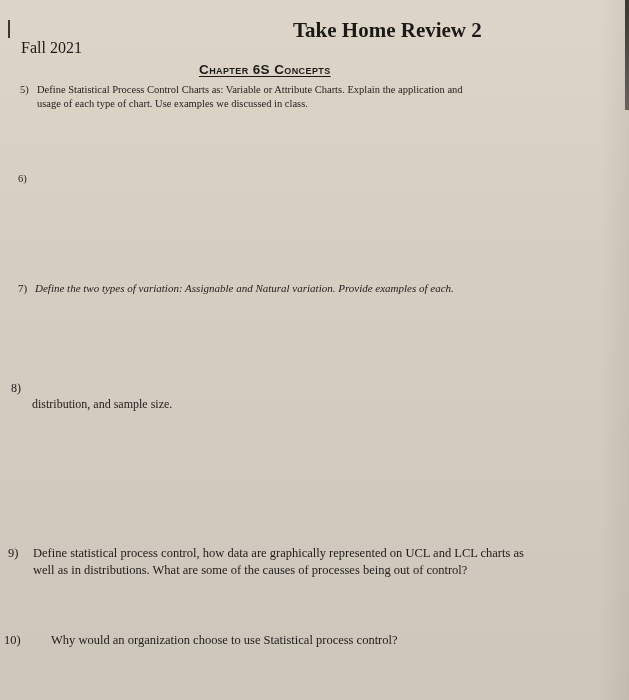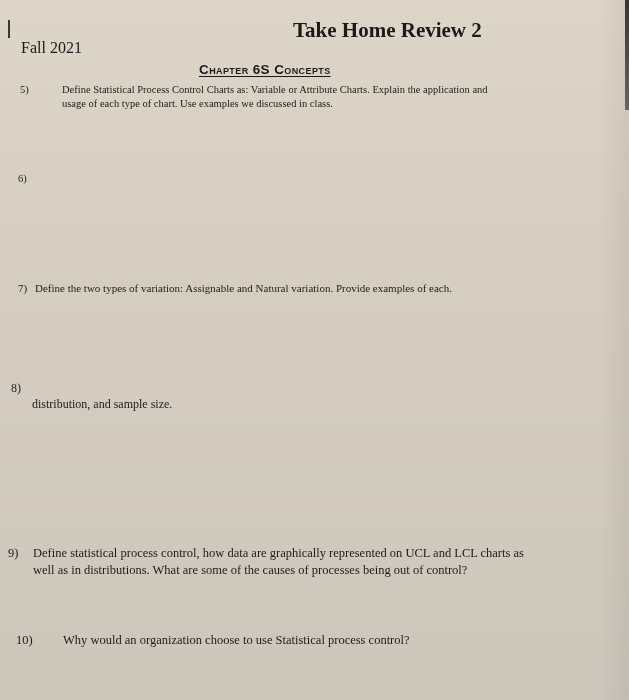--- a/index.html
+++ b/index.html
@@ -33,21 +33,21 @@
     text-decoration: underline; text-underline-offset: 2px; font-variant: small-caps; margin-left: 16px;
   }
   .q {
     position: absolute; font-size: 11.5px; line-height: 16px; color: #1f1c1b;
   }
   .q .num { position: absolute; left: 0; top: 0; }
   .q .text { position: absolute; left: 16px; top: 0; }
   .q.big { font-size: 12.5px; line-height: 17px; }
   .q.big .text { left: 25px; }
   .q.small { font-size: 10.5px; line-height: 14px; }
-  .q.small .text { left: 17px; margin-left: 25px; }
+  .q.small .text { left: 17px; }
 </style>
 </head>
 <body>
 
 <div class="page">
   <div class="right-shadow"></div>
   <div class="edge-right"></div>
 
   <div class="bar"></div>
   <div class="semester">Fall 2021</div>
@@ -62,40 +62,40 @@
       <span>usage of each type of chart.  Use examples we discussed in class.</span>
     </span>
   </div>
 
   <div class="q small" style="left:18px; top:172px; width:570px; height:32px;">
     <span class="num">6)</span>
   </div>
 
   <div class="q" style="left:18px; top:280px; width:580px; height:18px; font-size:11px;">
     <span class="num">7)</span>
-    <span class="text" style="left:17px;">
+    <span class="text" style="left:17px;font-style:italic;">
       <span>Define the two types of variation: Assignable and Natural variation.  Provide examples of each.</span>
     </span>
   </div>
 
   <div class="q" style="left:11px; top:380px; width:600px; height:34px; font-size:12px;">
     <span class="num">8)</span>
     <span class="text" style="left:21px;">
       <br>
       <span>distribution, and sample size.</span>
     </span>
   </div>
 
   <div class="q big" style="left:8px; top:545px; width:610px; height:36px;">
     <span class="num">9)</span>
     <span class="text">
       <span>Define statistical process control, how data are graphically represented on UCL and LCL charts as</span><br>
       <span>well as in distributions.  What are some of the causes of processes being out of control?</span>
     </span>
   </div>
 
-  <div class="q big" style="left:16px; top:632px; width:610px; height:18px;">
+  <div class="q big" style="left:4px; top:632px; width:610px; height:18px;">
     <span class="num">10)</span>
     <span class="text" style="left:26px;margin-left:21px;">
       <span>Why would an organization choose to use Statistical process control?</span>
     </span>
   </div>
 </div>
 
 </body></html>

